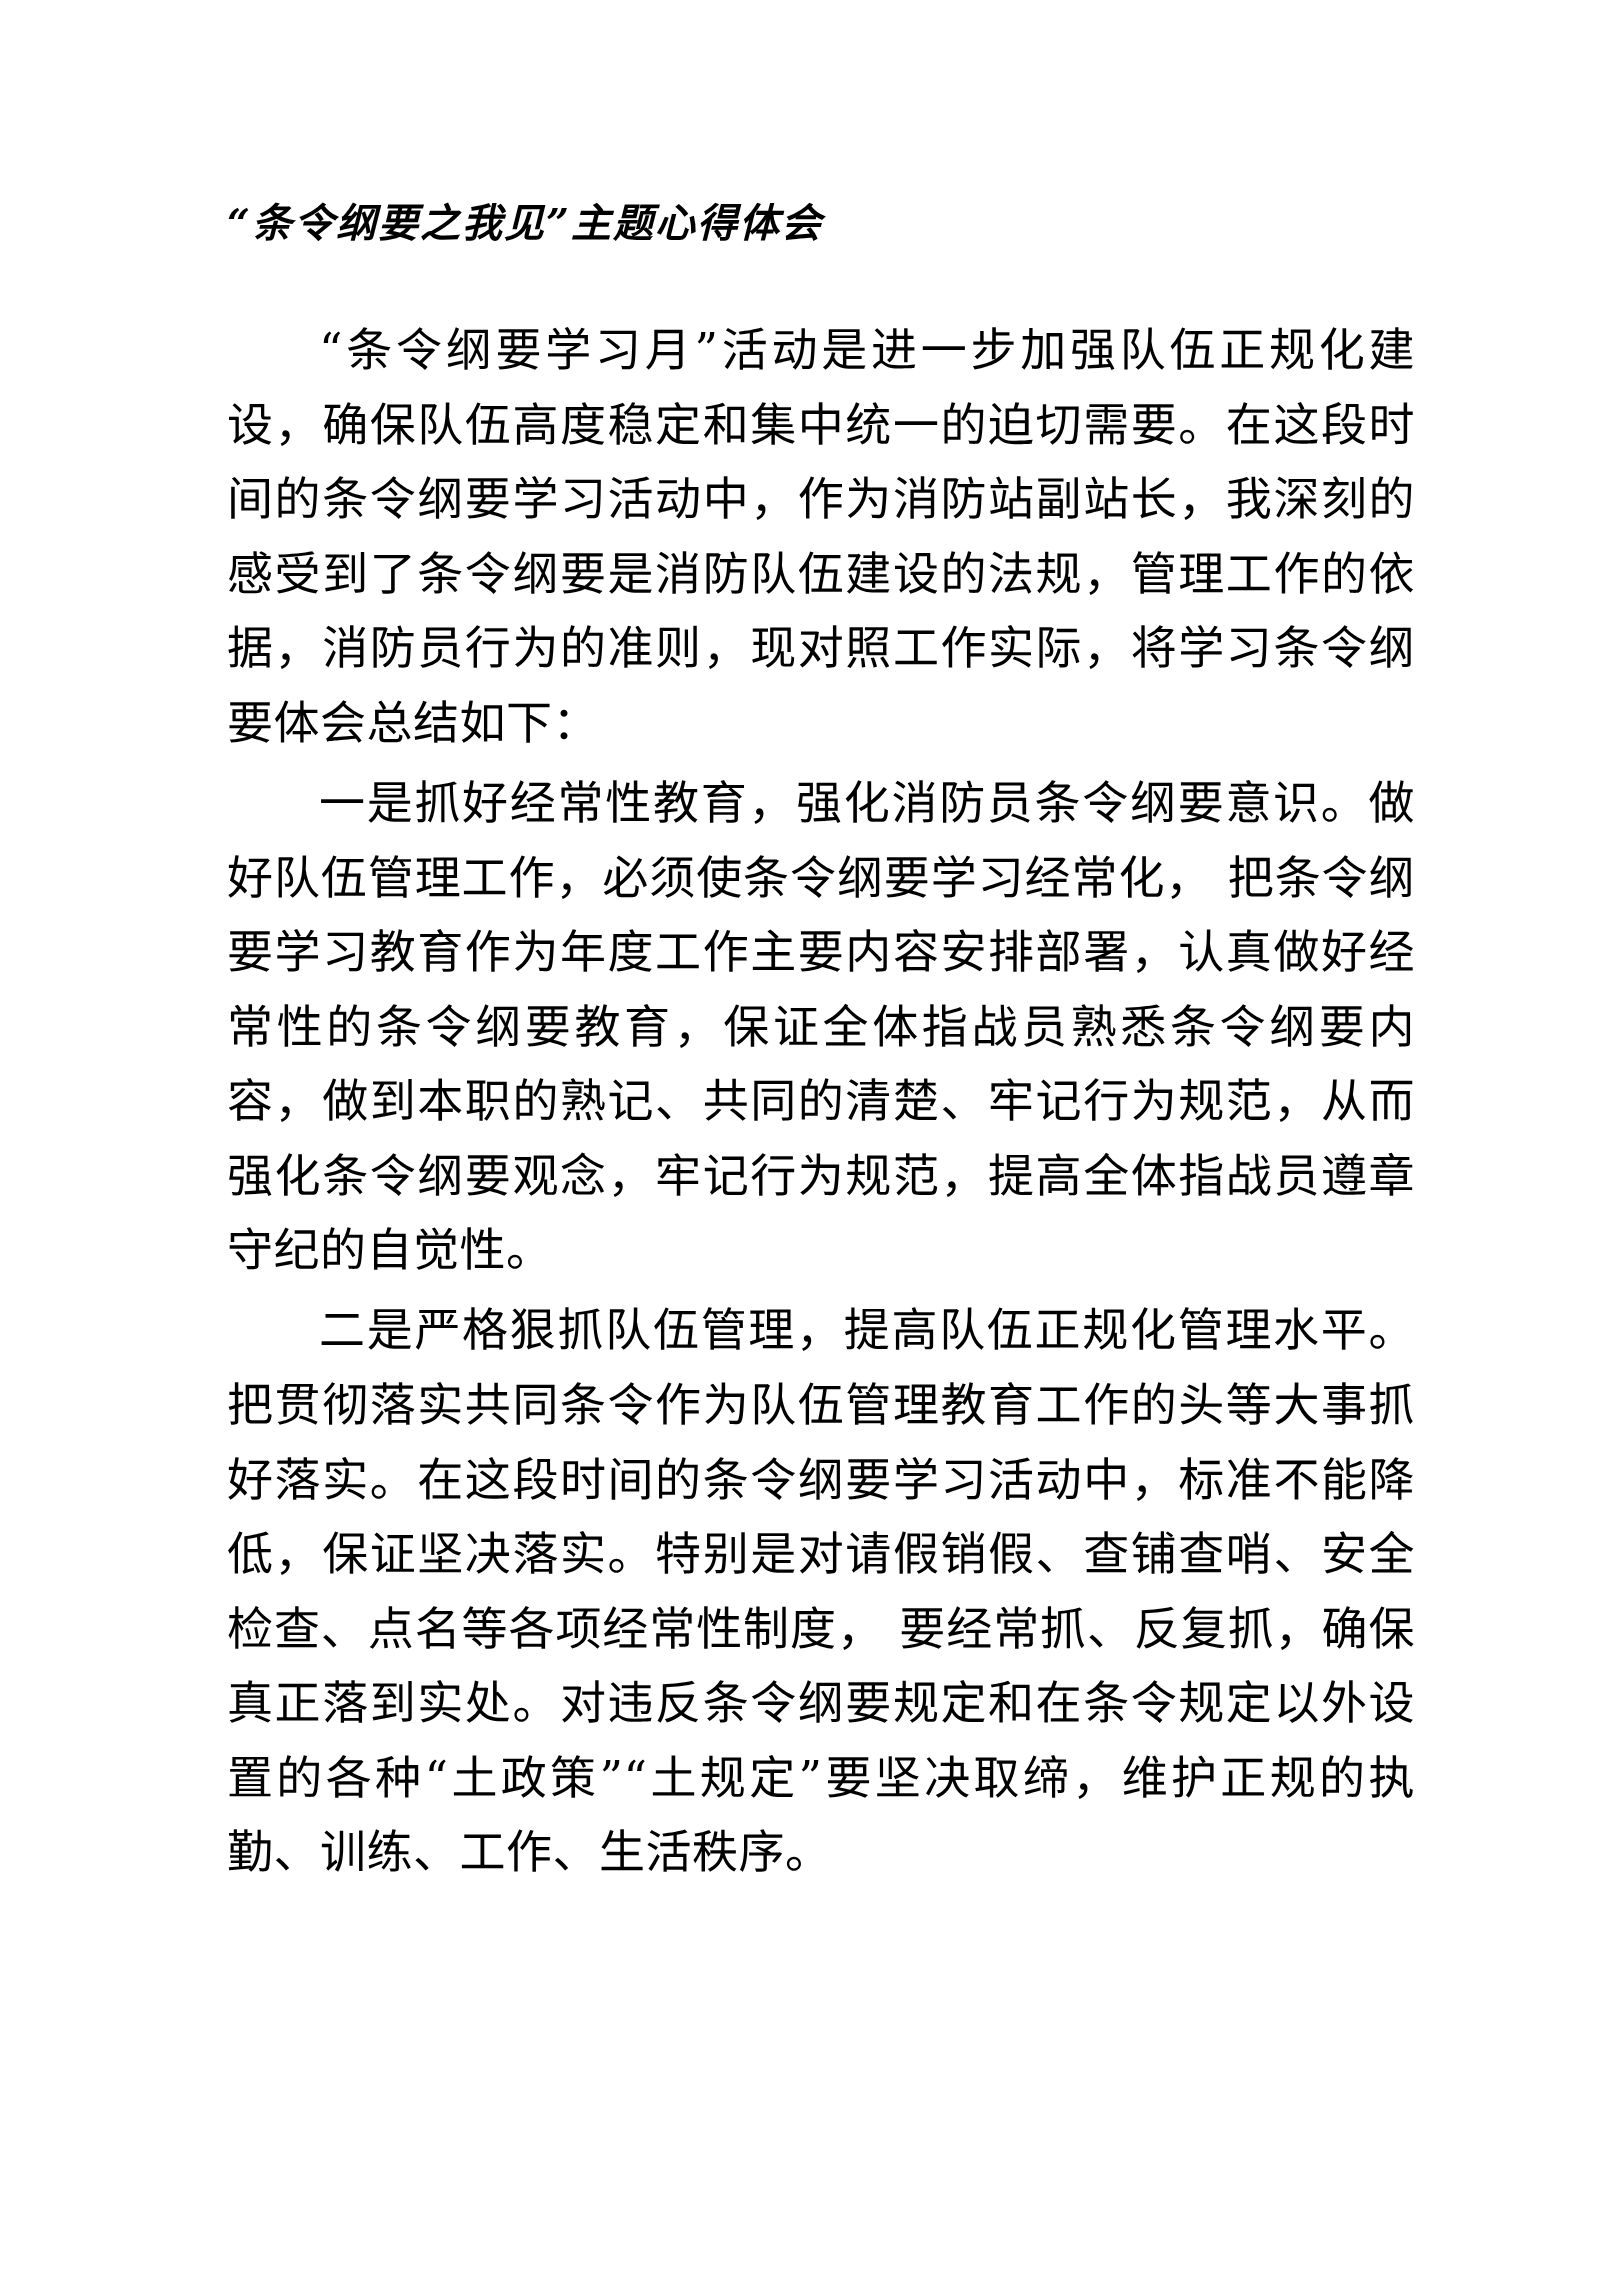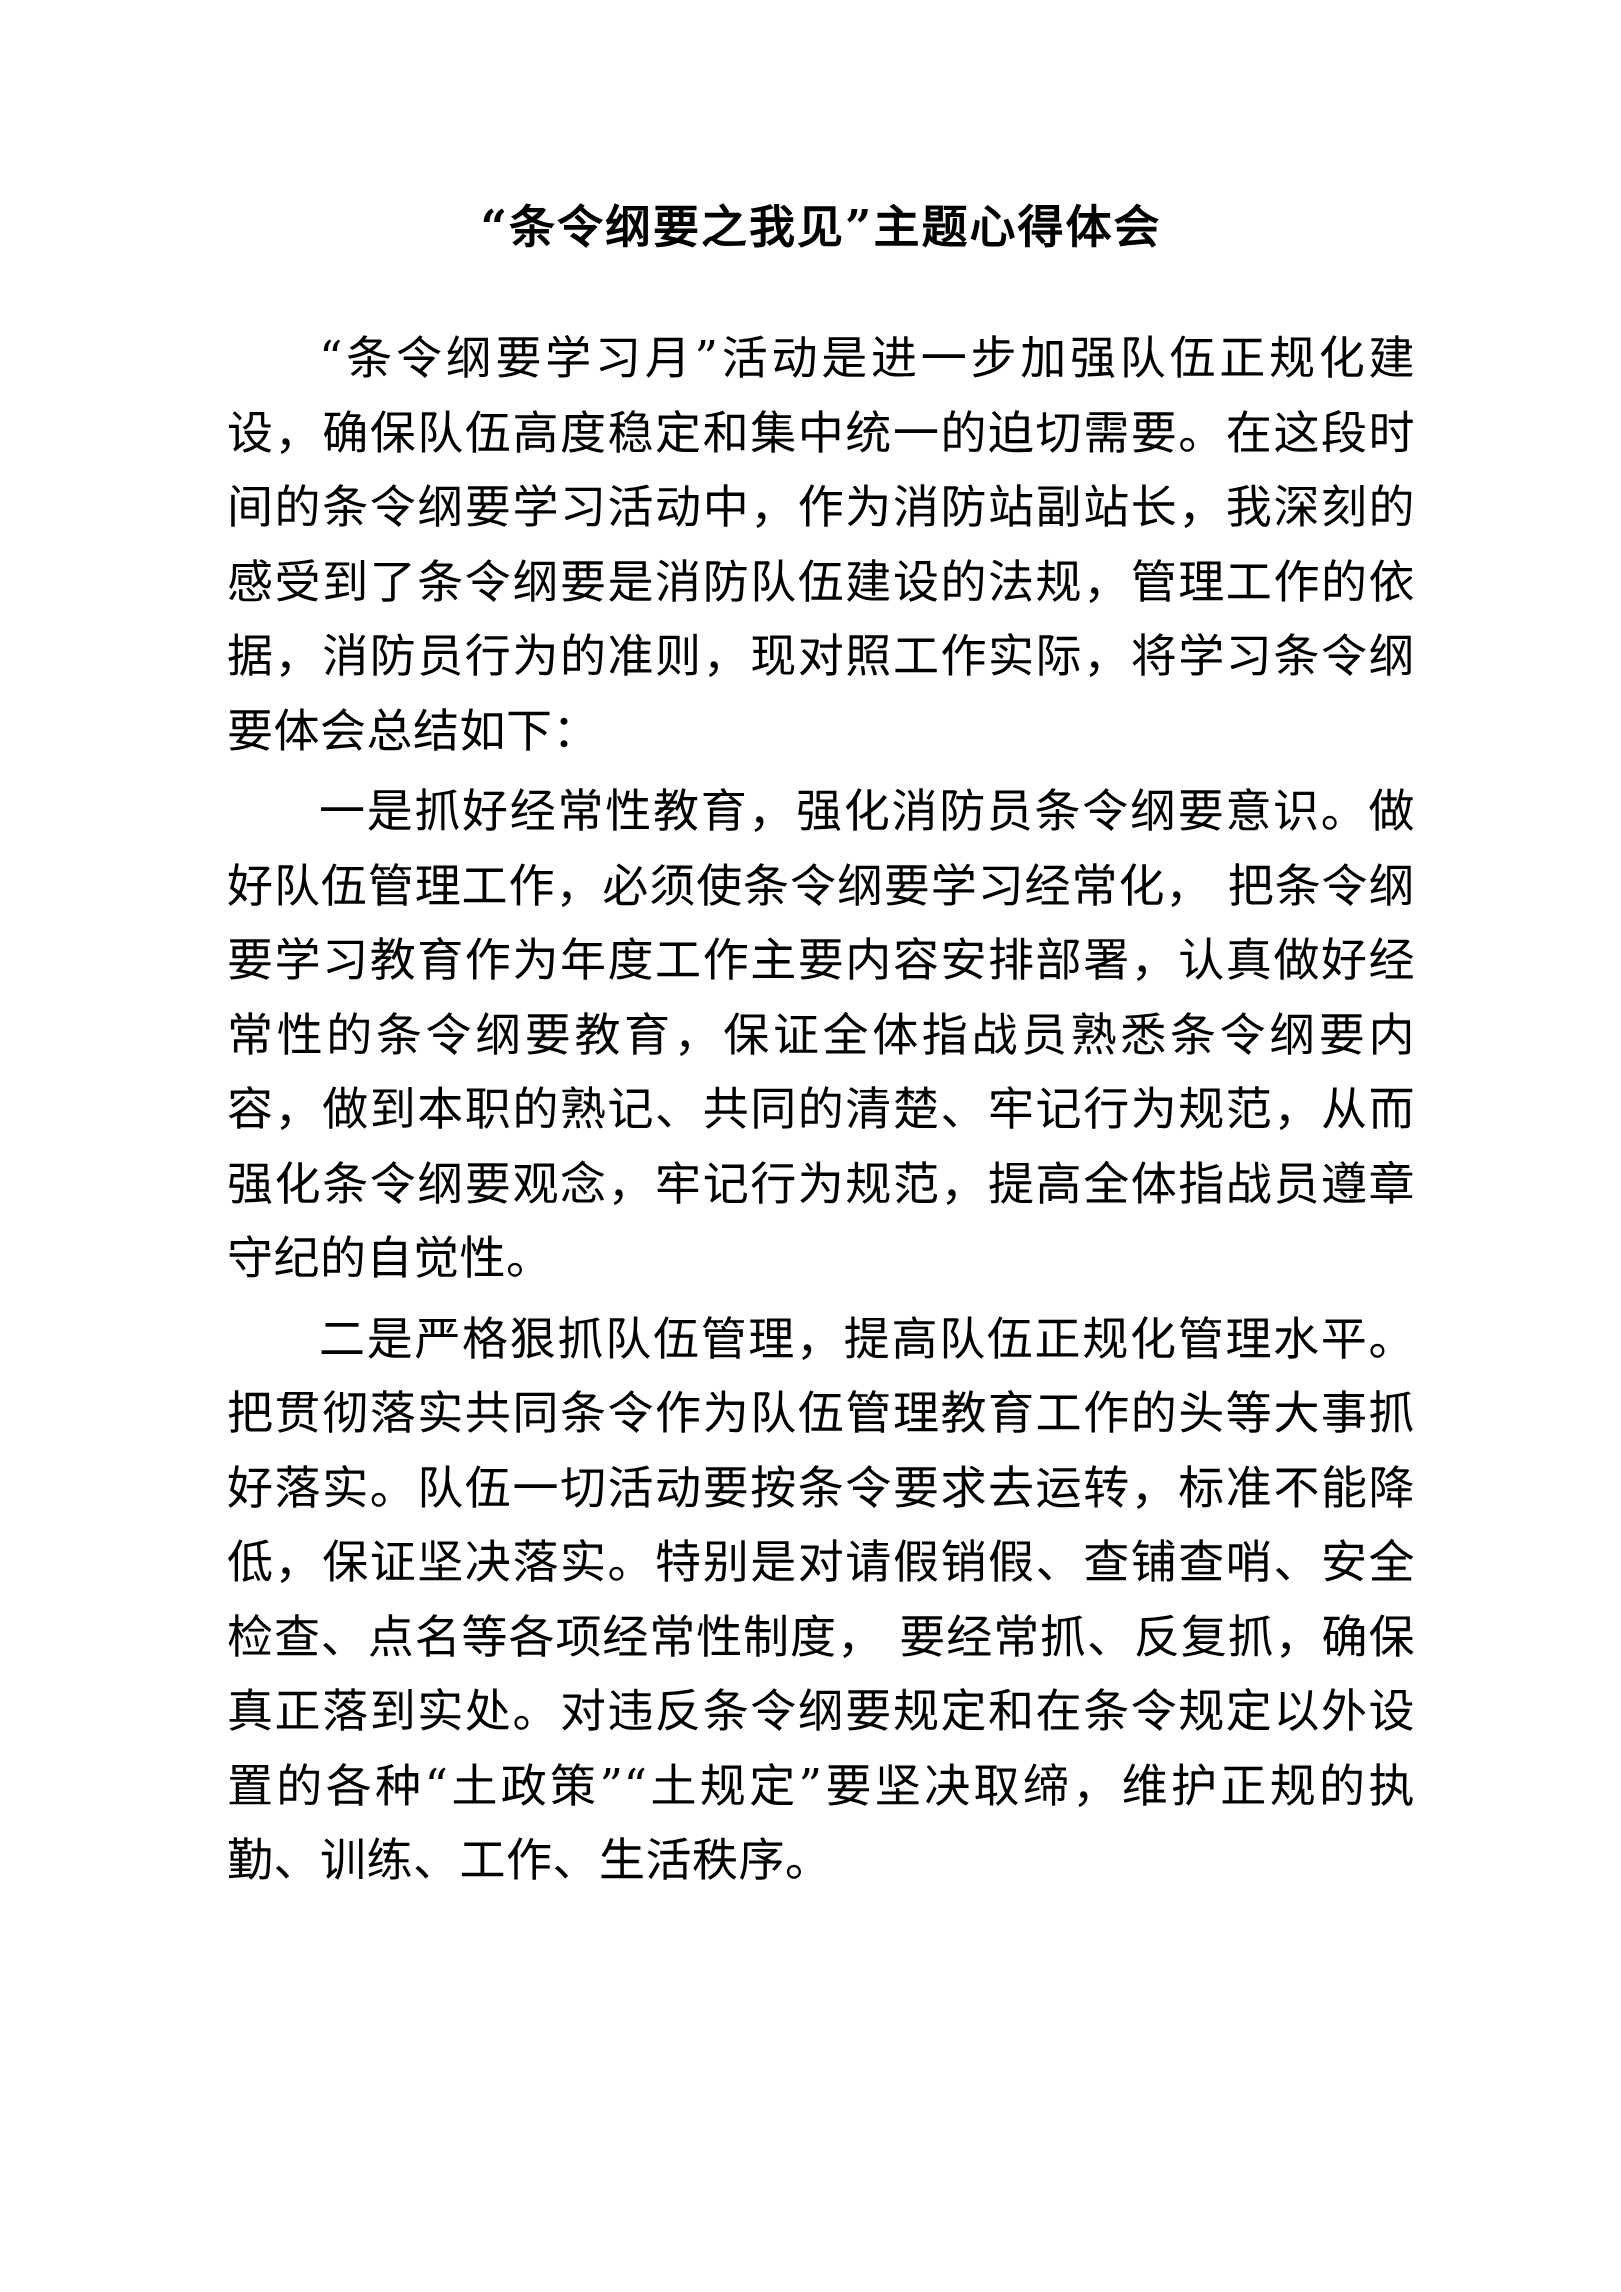--- a/index.html
+++ b/index.html
@@ -16,40 +16,40 @@
   }
   .page {
     position: relative;
     width: 1621px;
     height: 2293px;
     box-sizing: border-box;
     padding: 196px 206px 118px 227px;
     background: #ffffff;
   }
   .doc-title {
-    font-size: 46px;
+    font-size: 40px;
     font-weight: bold;
     line-height: 1.35;
-    text-align: center;
     letter-spacing: 2px;
     margin: 0 0 63px 0;
     font-family: "DejaVu Serif", "Liberation Serif", serif;
+    font-style: italic;
   }
   .para {
     font-size: 46px;
     line-height: 1.62;
     text-align: justify;
     text-justify: inter-ideograph;
     text-indent: 2em;
     margin: 0 0 5.9px 0;
     letter-spacing: 0.5px;
   }
 </style>
 </head>
 <body>
 
 <div class="page">
   <h1 class="doc-title">“条令纲要之我见”主题心得体会</h1>
   <p class="para">“条令纲要学习月”活动是进一步加强队伍正规化建设，确保队伍高度稳定和集中统一的迫切需要。在这段时间的条令纲要学习活动中，作为消防站副站长，我深刻的感受到了条令纲要是消防队伍建设的法规，管理工作的依据，消防员行为的准则，现对照工作实际，将学习条令纲要体会总结如下：</p>
   <p class="para">一是抓好经常性教育，强化消防员条令纲要意识。做好队伍管理工作，必须使条令纲要学习经常化， 把条令纲要学习教育作为年度工作主要内容安排部署，认真做好经常性的条令纲要教育，保证全体指战员熟悉条令纲要内容，做到本职的熟记、共同的清楚、牢记行为规范，从而强化条令纲要观念，牢记行为规范，提高全体指战员遵章守纪的自觉性。</p>
-  <p class="para">二是严格狠抓队伍管理，提高队伍正规化管理水平。把贯彻落实共同条令作为队伍管理教育工作的头等大事抓好落实。队伍一切活动要按条令要求去运转，标准不能降低，保证坚决落实。特别是对请假销假、查铺查哨、安全检查、点名等各项经常性制度， 要经常抓、反复抓，确保真正落到实处。对违反条令纲要规定和在条令规定以外设置的各种“土政策”“土规定”要坚决取缔，维护正规的执勤、训练、工作、生活秩序。</p>
+  <p class="para">二是严格狠抓队伍管理，提高队伍正规化管理水平。把贯彻落实共同条令作为队伍管理教育工作的头等大事抓好落实。在这段时间的条令纲要学习活动中，标准不能降低，保证坚决落实。特别是对请假销假、查铺查哨、安全检查、点名等各项经常性制度， 要经常抓、反复抓，确保真正落到实处。对违反条令纲要规定和在条令规定以外设置的各种“土政策”“土规定”要坚决取缔，维护正规的执勤、训练、工作、生活秩序。</p>
 </div>
 
 
 </body></html>

